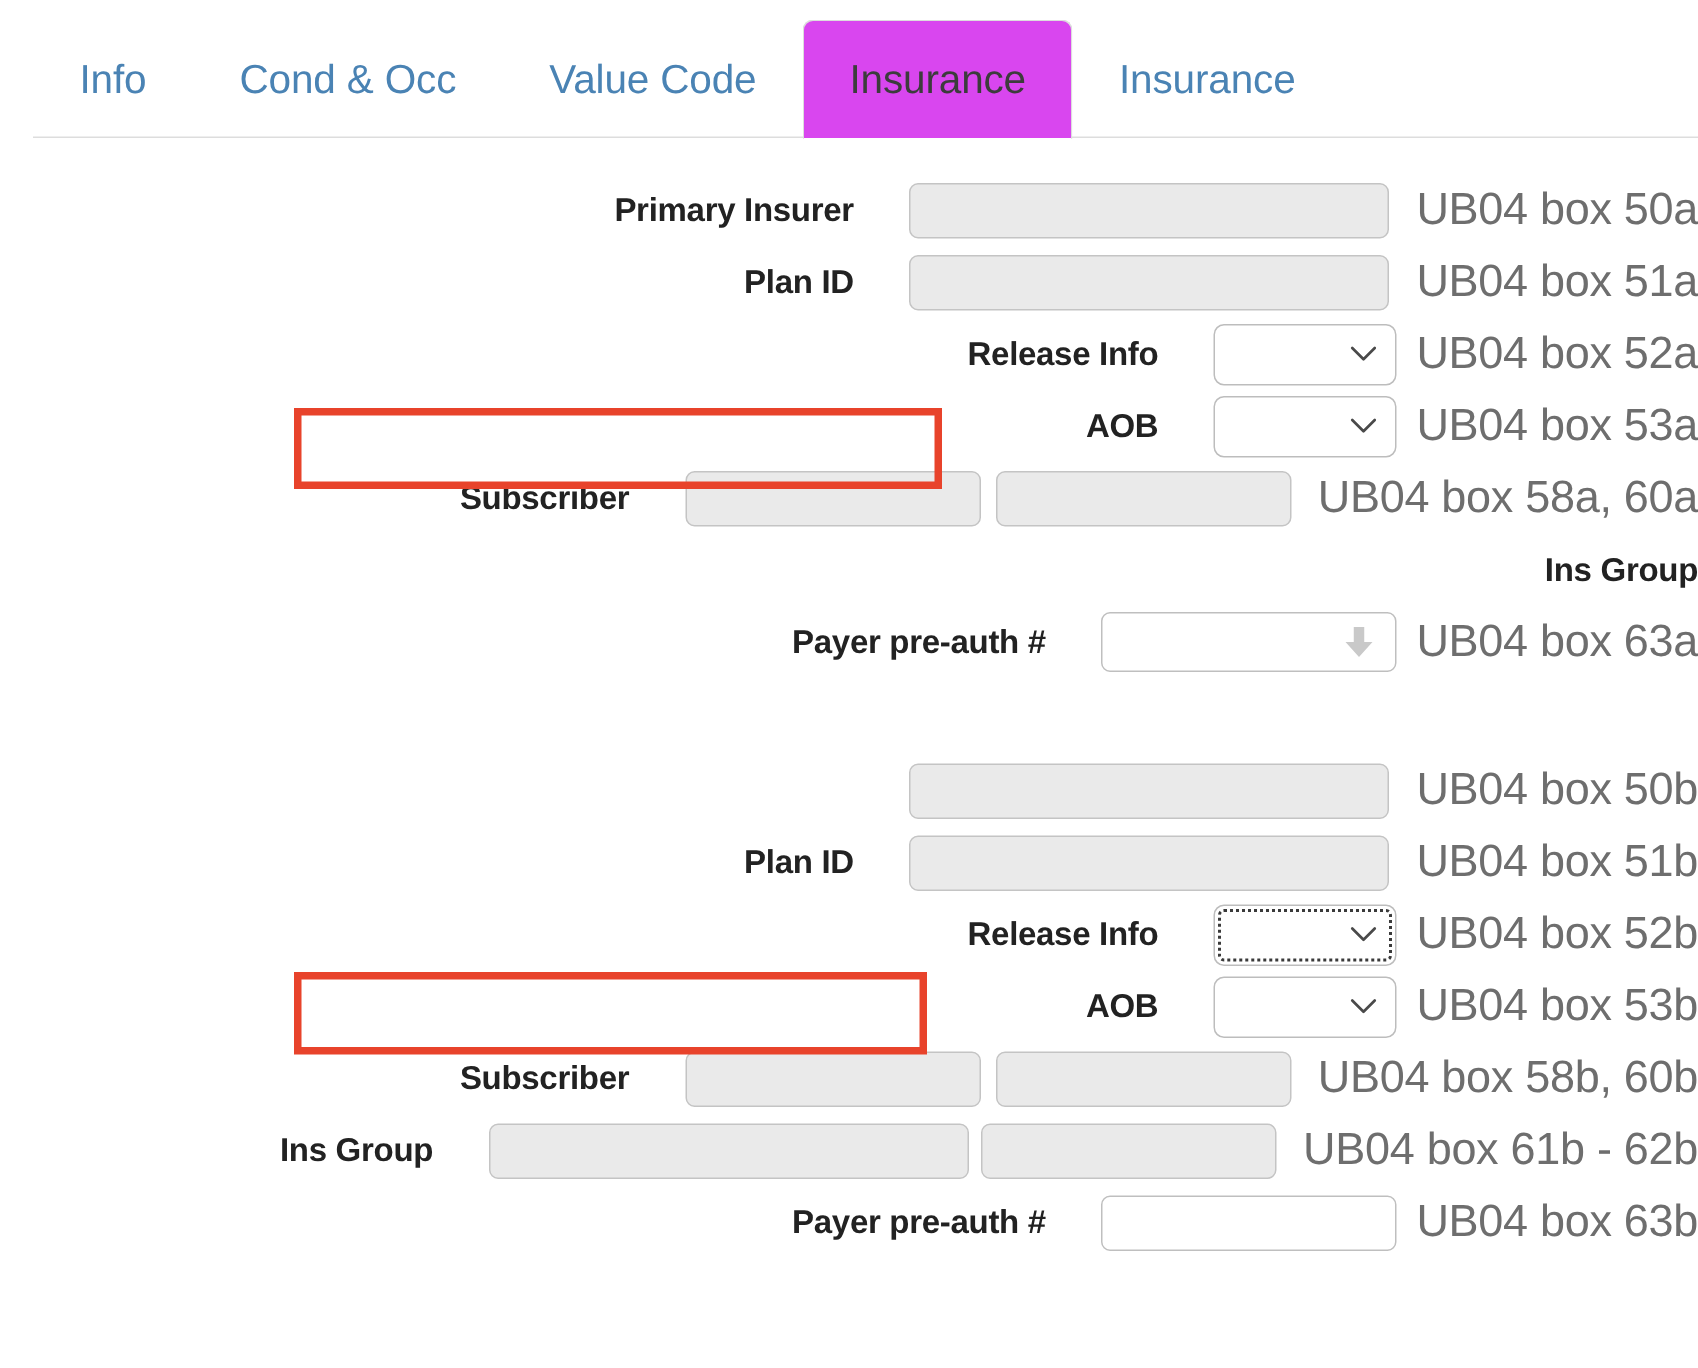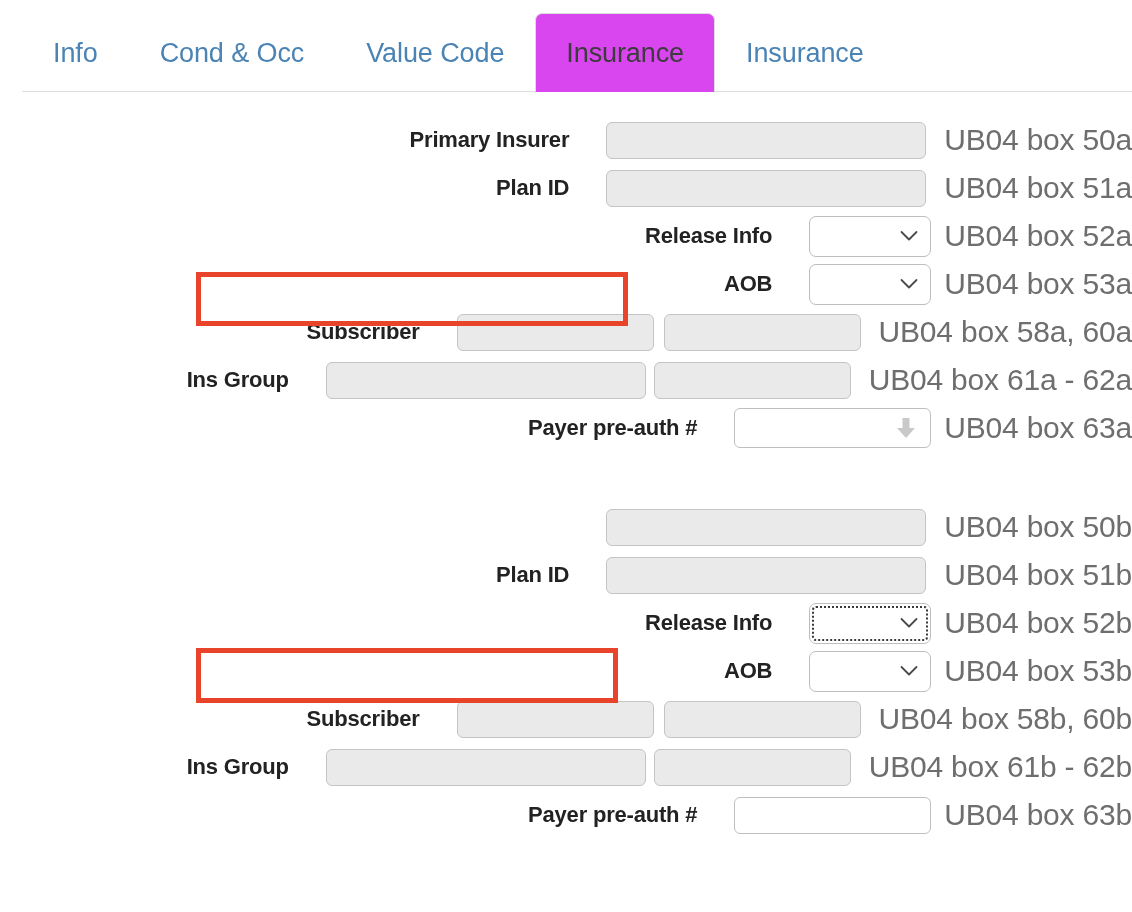--- a/index.html
+++ b/index.html
@@ -258,26 +258,20 @@
       <div class="fields">
         <input class="inp disabled w-half" type="text" disabled="" value="" style="">
         <span class="gap"></span>
         <input class="inp disabled w-half" type="text" disabled="" value="" style="">
         <span class="helper">UB04 box 58a, 60a</span>
       </div>
     </div>
 
     <div class="row">
       <div class="label">Ins Group</div>
-      <div class="fields">
-        <input class="inp disabled w-wide" type="text" disabled="" value="" style="">
-        <span class="gap-sm"></span>
-        <input class="inp disabled w-half" type="text" disabled="" value="" style="">
-        <span class="helper">UB04 box 61a - 62a</span>
-      </div>
     </div>
 
     <div class="row">
       <div class="label">Payer pre-auth #</div>
       <div class="fields">
         <div class="inp-arrow">
           <span class="dn-arrow">
             <svg viewBox="0 0 22 24" width="22" height="24">
               <path d="M7.5 2 H14.5 V12 H20 L11 22 L2 12 H7.5 Z" fill="#c9c9c9"></path>
             </svg>

